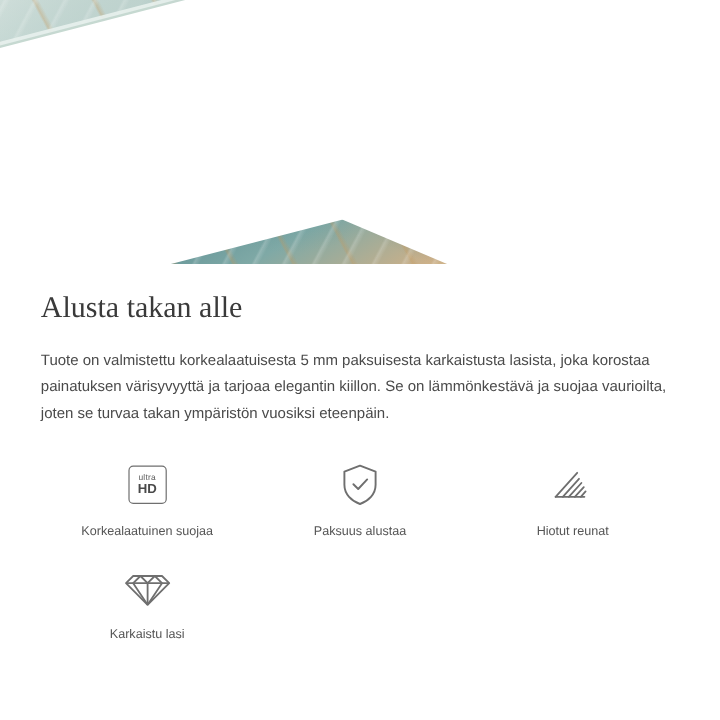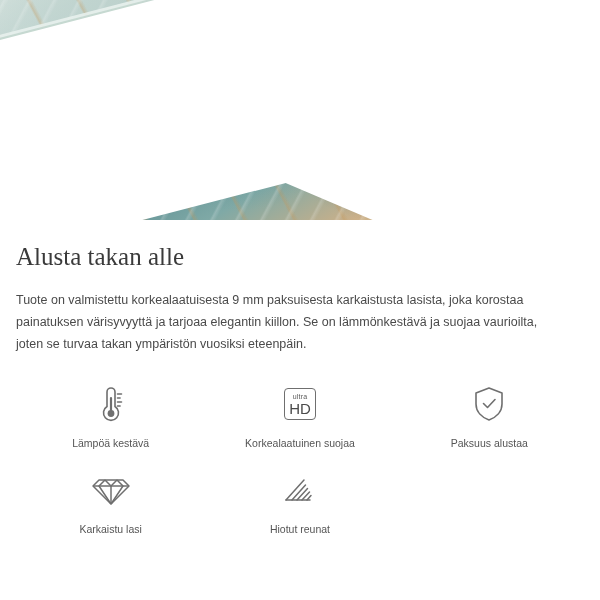--- a/index.html
+++ b/index.html
@@ -90,21 +90,21 @@
     position: absolute;
     color: #ffffff;
     font-size: 15px;
     line-height: 1;
     text-shadow: 0 0 6px rgba(255,255,255,.9);
     user-select: none;
   }
 
   
   .content {
-    padding: 0 16px;
+    padding: 0 34px;
     box-sizing: border-box;
   }
   .headline {
     font-family: "Liberation Serif", serif;
     font-size: 25px;
     line-height: 33px;
     color: #3a3a3a;
     font-weight: normal;
     margin: 18px 0 0 0;
   }
@@ -154,22 +154,22 @@
     align-items: center;
     justify-content: center;
     line-height: 1;
   }
   .ultra-hd .u1 {
     font-size: 7px;
     color: #5a5a5a;
     letter-spacing: .2px;
   }
   .ultra-hd .u2 {
-    font-size: 15px;
-    font-weight: normal;
+    font-size: 11px;
+    font-weight: bold;
     color: #4a4a4a;
     margin-top: 1px;
   }
   svg { display: block; }
 </style>
 </head>
 <body>
 
 <div class="page">
 
@@ -182,80 +182,69 @@
     <span class="sparkle" style="left:528px; top:176px; font-size:17px;">✦</span>
     <span class="sparkle" style="left:551px; top:190px; font-size:12px;">✦</span>
   </div>
 
   <div class="content">
 
     <h1 class="headline">
       <span>Alusta takan alle</span>
     </h1>
 
-    <p class="body-copy">Tuote on valmistettu korkealaatuisesta 9 mm paksuisesta karkaistusta lasista, joka korostaa painatuksen värisyvyyttä ja tarjoaa elegantin kiillon. Se on lämmönkestävä ja suojaa vaurioilta, joten se turvaa takan ympäristön vuosiksi eteenpäin.</p>
+    <p class="body-copy">Tuote on valmistettu korkealaatuisesta 5 mm paksuisesta karkaistusta lasista, joka korostaa painatuksen värisyvyyttä ja tarjoaa elegantin kiillon. Se on lämmönkestävä ja suojaa vaurioilta, joten se turvaa takan ympäristön vuosiksi eteenpäin.</p>
 
     <div class="features">
 
-      <div class="feature">
-        <div class="feature-icon">
-          <svg width="40" height="44" viewBox="0 0 40 44" fill="none" stroke="#6f6f6f" stroke-width="1.6" stroke-linecap="round">
-            <path d="M20 6 a4 4 0 0 1 4 4 v14.5 a7.5 7.5 0 1 1 -8 0 V10 a4 4 0 0 1 4 -4 z"></path>
-            <circle cx="20" cy="31.5" r="3.4" fill="#6f6f6f" stroke="none"></circle>
-            <path d="M20 16 v13" stroke-width="2.2"></path>
-            <path d="M26.5 12 h4 M26.5 16 h2.6 M26.5 20 h4 M26.5 24 h2.6"></path>
-          </svg>
-        </div>
-        <div class="feature-label">Lämpöä kestävä</div>
-      </div>
 
       <div class="feature">
         <div class="feature-icon">
           <div class="ultra-hd">
             <span class="u1">ultra</span>
             <span class="u2">HD</span>
           </div>
         </div>
         <div class="feature-label">Korkealaatuinen suojaa</div>
       </div>
 
       <div class="feature">
         <div class="feature-icon">
           <svg width="38" height="42" viewBox="0 0 38 42" fill="none" stroke="#6f6f6f" stroke-width="1.6" stroke-linecap="round" stroke-linejoin="round">
             <path d="M19 5 L32 10 v11 c0 8 -6 13.5 -13 16 c-7 -2.5 -13 -8 -13 -16 V10 z"></path>
             <path d="M13.5 20.5 l4 4 l7.5 -8"></path>
           </svg>
         </div>
         <div class="feature-label">Paksuus alustaa</div>
+      </div>
+
+      <div class="feature">
+        <div class="feature-icon">
+          <svg width="40" height="32" viewBox="0 0 40 32" fill="none" stroke="#6f6f6f" stroke-width="1.5" stroke-linecap="round">
+            <path d="M6 26 L24 6"></path>
+            <path d="M6 26 H30"></path>
+            <path d="M12 26 L25.5 11"></path>
+            <path d="M17 26 L27.5 14.5"></path>
+            <path d="M22 26 L29.5 18"></path>
+            <path d="M27 26 L31 21.5"></path>
+          </svg>
+        </div>
+        <div class="feature-label">Hiotut reunat</div>
       </div>
 
       <div class="feature">
         <div class="feature-icon">
           <svg width="40" height="36" viewBox="0 0 40 36" fill="none" stroke="#6f6f6f" stroke-width="1.5" stroke-linejoin="round">
             <path d="M8 8 h24 l6 6 l-18 18 l-18 -18 z"></path>
             <path d="M2 14 h36"></path>
             <path d="M14 8 l-6 6 l12 18"></path>
             <path d="M26 8 l6 6 l-12 18"></path>
             <path d="M14 8 l6 6 l6 -6"></path>
             <path d="M20 14 v18"></path>
           </svg>
         </div>
         <div class="feature-label">Karkaistu lasi</div>
       </div>
 
-      <div class="feature">
-        <div class="feature-icon">
-          <svg width="40" height="32" viewBox="0 0 40 32" fill="none" stroke="#6f6f6f" stroke-width="1.5" stroke-linecap="round">
-            <path d="M6 26 L24 6"></path>
-            <path d="M6 26 H30"></path>
-            <path d="M12 26 L25.5 11"></path>
-            <path d="M17 26 L27.5 14.5"></path>
-            <path d="M22 26 L29.5 18"></path>
-            <path d="M27 26 L31 21.5"></path>
-          </svg>
-        </div>
-        <div class="feature-label">Hiotut reunat</div>
-      </div>
-
 
     </div>
   </div>
 </div>
 
 </body></html>

